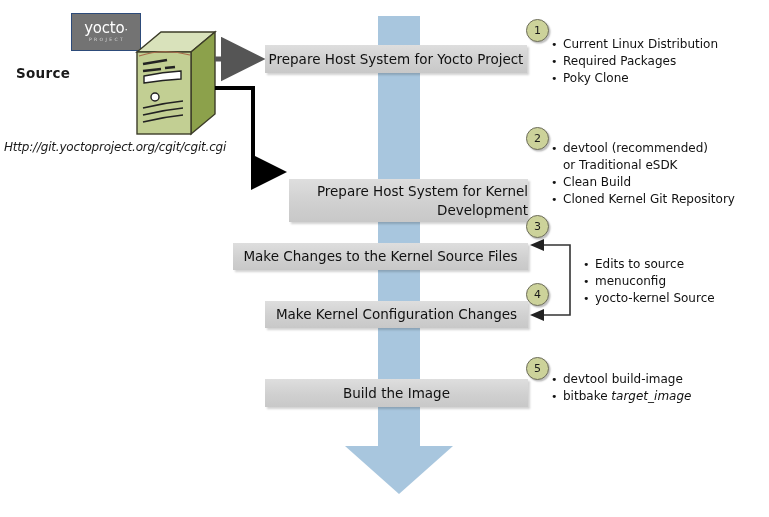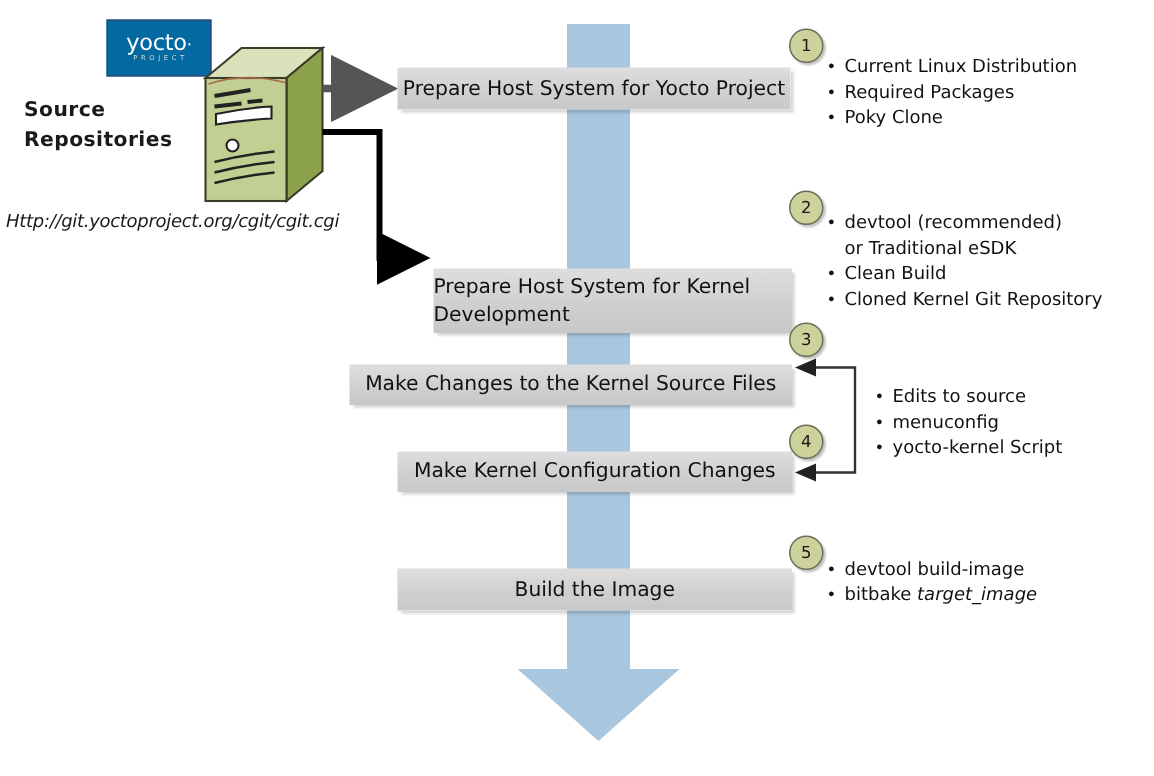--- a/index.html
+++ b/index.html
@@ -33,21 +33,21 @@
     width: 0; height: 0;
     border-left: 54px solid transparent;
     border-right: 54px solid transparent;
     border-top: 48px solid #a8c6de;
   }
 
   
   .yocto-logo {
     left: 71px; top: 13px;
     width: 70px; height: 38px;
-    background: #0369a1;
+    background: #737373;
     border: 1px solid #2d4b7a;
     box-sizing: border-box;
     display: flex;
     flex-direction: column;
     align-items: center;
     justify-content: center;
     line-height: 1;
   }
   .yocto-word {
     color: #ffffff;
@@ -86,21 +86,21 @@
   .server { left: 133px; top: 28px; width: 84px; height: 112px; }
   .server svg { display: block; }
 
   
   .pbox {
     background: linear-gradient(to bottom, #dedede 0%, #d0d0d0 55%, #c8c8c8 100%);
     box-shadow: 2px 2px 2px rgba(0,0,0,0.18);
     display: flex;
     align-items: center;
     justify-content: center;
-    text-align: left;
+    text-align: right;
     font-size: 13.5px;
     color: #111111;
     line-height: 19px;
     box-sizing: border-box;
   }
   #box1 { left: 265px; top: 45px;  width: 262px; height: 28px; }
   #box2 { left: 289px; top: 148px; width: 239px; height: 43px; margin-top: 31px; }
   #box3 { left: 233px; top: 231px; width: 295px; height: 27px; margin-top: 12px; }
   #box4 { left: 265px; top: 301px; width: 263px; height: 27px; }
   #box5 { left: 265px; top: 379px; width: 263px; height: 28px; }
@@ -164,21 +164,20 @@
   <div class="abs flow-band"></div>
   <div class="abs flow-arrowhead"></div>
 
   <div class="abs yocto-logo">
     <div class="yocto-word"><span>yocto</span><span class="dot">·</span></div>
     <div class="yocto-sub">PROJECT</div>
   </div>
 
   <div class="abs src-label">
     <div>Source</div>
-    <div>Repositories</div>
   </div>
   <div class="abs src-url">Http://git.yoctoproject.org/cgit/cgit.cgi</div>
 
   <div class="abs server">
     <svg width="84" height="112" viewBox="0 0 84 112">
 
       <polygon points="4,24 28,4 82,4 58,24" fill="#d9e2bb" stroke="#3c3c28" stroke-width="1.4"></polygon>
 
       <polygon points="58,24 82,4 82,86 58,106" fill="#8ca14b" stroke="#3c3c28" stroke-width="1.4"></polygon>
 
@@ -241,21 +240,21 @@
 
   <ul class="abs bullets" id="bl2">
     <li class="two-line">devtool (recommended) or Traditional eSDK</li>
     <li>Clean Build</li>
     <li>Cloned Kernel Git Repository</li>
   </ul>
 
   <ul class="abs bullets" id="bl34">
     <li>Edits to source</li>
     <li>menuconfig</li>
-    <li>yocto-kernel Script</li>
+    <li>yocto-kernel Source</li>
   </ul>
 
   <ul class="abs bullets" id="bl5">
     <li>devtool build-image</li>
     <li><span>bitbake </span><span class="ital">target_image</span></li>
   </ul>
 
 </div>
 
 </body></html>

